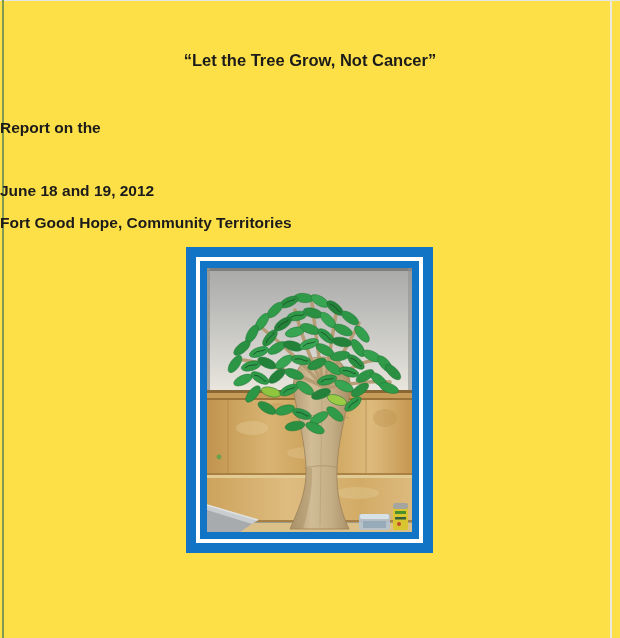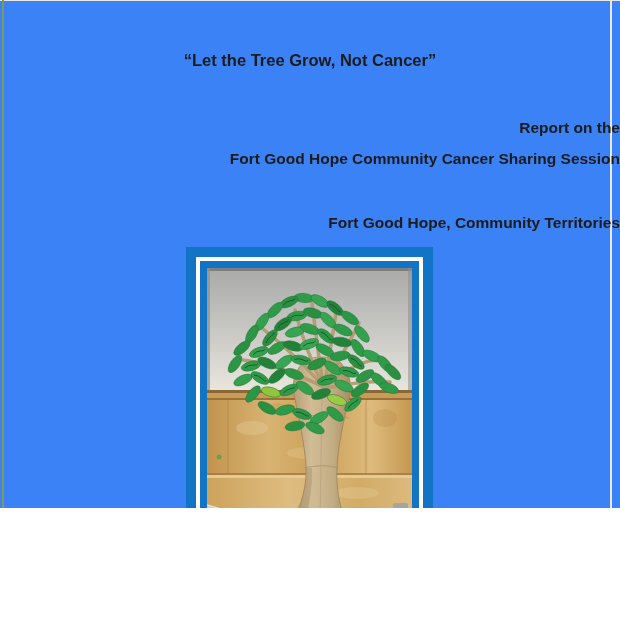--- a/index.html
+++ b/index.html
@@ -1,44 +1,44 @@
 <!DOCTYPE html>
 <html><head>
 <meta charset="utf-8">
 <style>
   html,body{margin:0;padding:0;background:#ffffff;}
   .page{
-    position:relative;width:620px;height:508px;background:#3b82f6;overflow:hidden;
+    position:relative;width:620px;height:638px;background:#fde047;overflow:hidden;
     font-family:"Liberation Sans", sans-serif;color:#1b1b1b;
   }
   .edge-left{position:absolute;left:2px;top:0;width:2px;height:638px;background:#7e9b51;}
   .edge-right{position:absolute;left:610px;top:0;width:2px;height:638px;background:#ece9dc;}
   .edge-top{position:absolute;left:0;top:0;width:620px;height:1px;background:#e6e6e4;}
   .title{
     position:absolute;top:51px;left:0;width:620px;text-align:center;
     font-size:16.5px;font-weight:bold;margin:0;
   }
-  .line{position:absolute;left:0;width:620px;text-align:right;font-size:15.5px;font-weight:bold;margin:0;}
+  .line{position:absolute;left:0;width:620px;text-align:left;font-size:15.5px;font-weight:bold;margin:0;}
   .line1{top:119px;} .line2{top:150px;} .line3{top:182px;} .line4{top:214px;}
   .frame-outer{position:absolute;left:186px;top:247px;padding:10px;background:#1174c5;line-height:0;}
   .frame-white{padding:4px;background:#ffffff;}
   .frame-inner{padding:7px;background:#1174c5;}
   svg.photo{display:block;width:205px;height:264px;}
 </style>
 </head>
 <body>
 
 <div class="page">
   <div class="edge-top"></div>
   <div class="edge-left"></div>
   <div class="edge-right"></div>
 
   <h1 class="title">“Let the Tree Grow, Not Cancer”</h1>
   <p class="line line1">Report on the</p>
-  <p class="line line2">Fort Good Hope Community Cancer Sharing Session</p>
+  <p class="line line3">June 18 and 19, 2012</p>
   <p class="line line4">Fort Good Hope, Community Territories</p>
 
   <div class="frame-outer">
     <div class="frame-white">
       <div class="frame-inner">
         <svg class="photo" viewBox="0 0 205 264" role="img" aria-label="Paper cut-out tree with green leaves and a brown kraft-paper trunk taped to a whiteboard above birch wood panelling, framed in blue">
           <defs>
             <linearGradient id="wallg" x1="0" y1="0" x2="0" y2="1">
               <stop offset="0" stop-color="#a9aaa8"></stop>
               <stop offset="0.45" stop-color="#c4c4c1"></stop>

